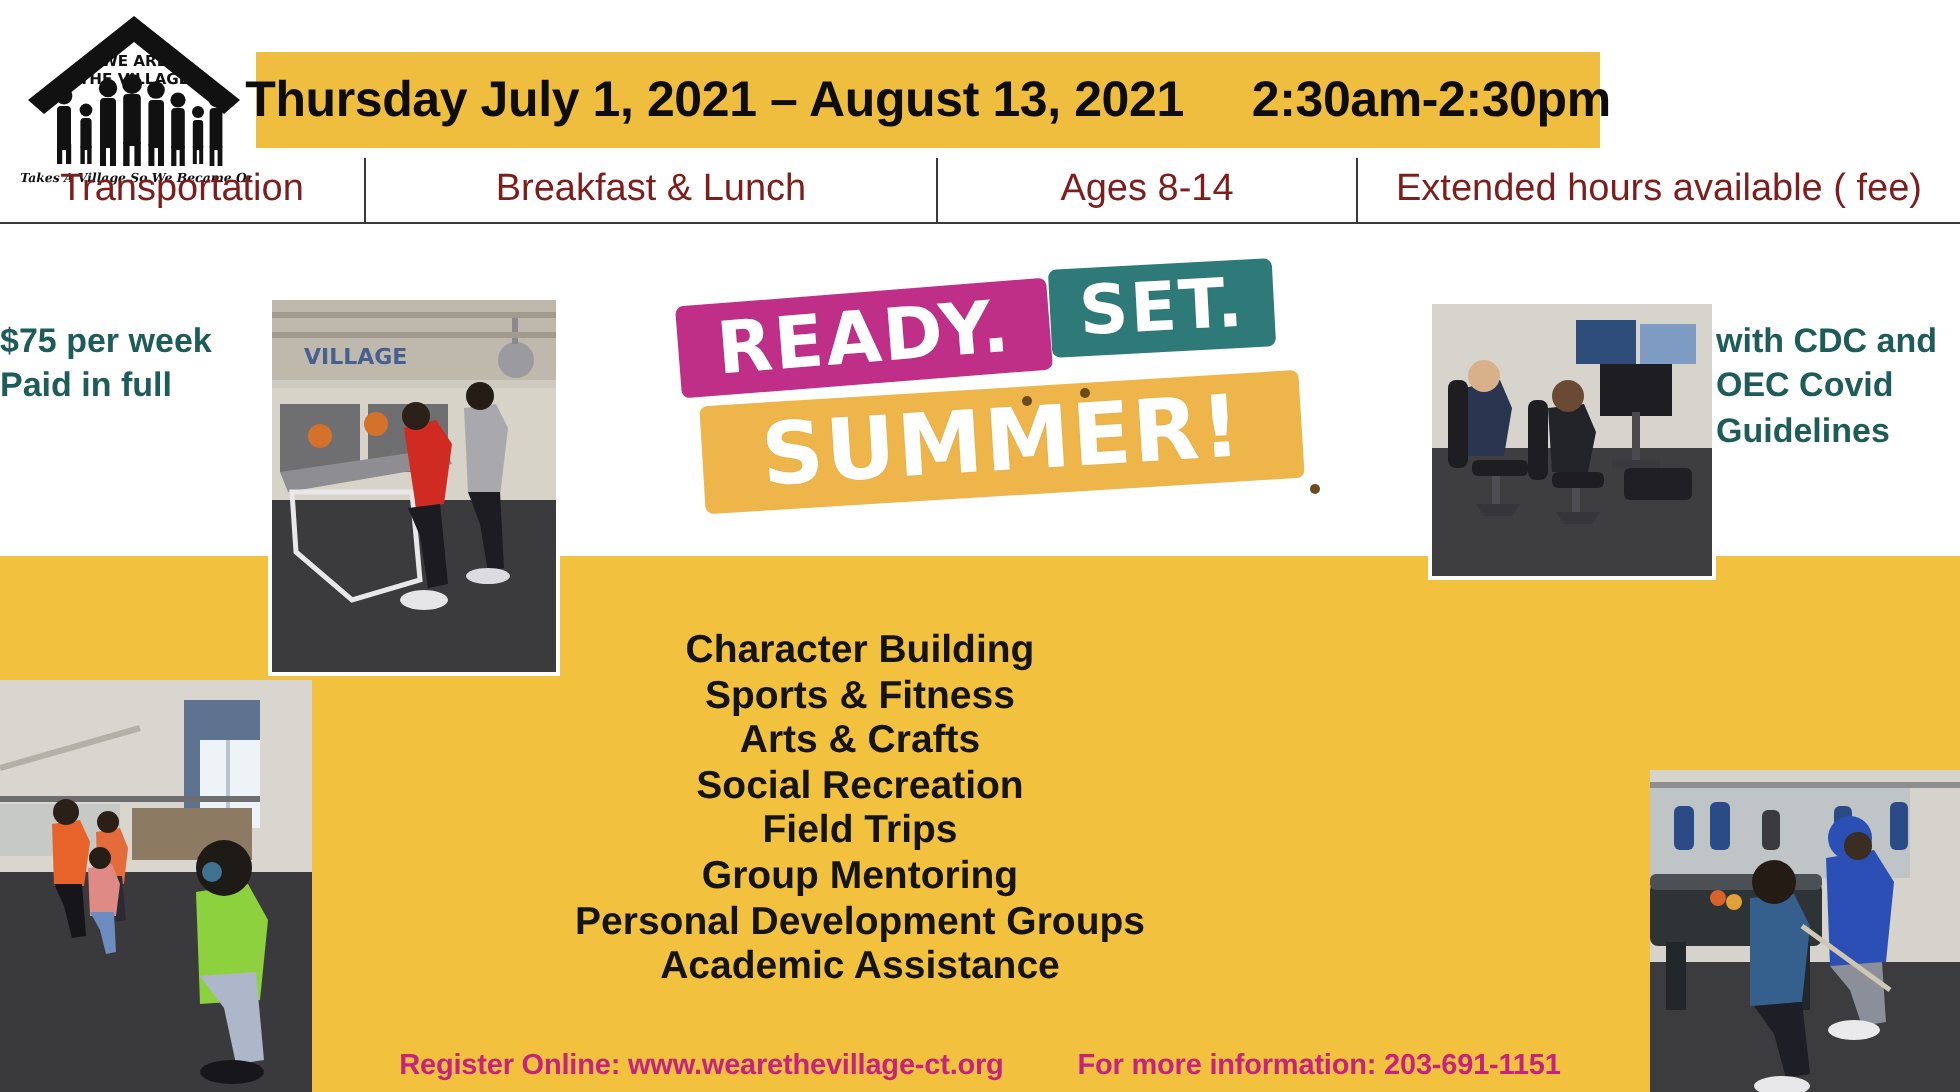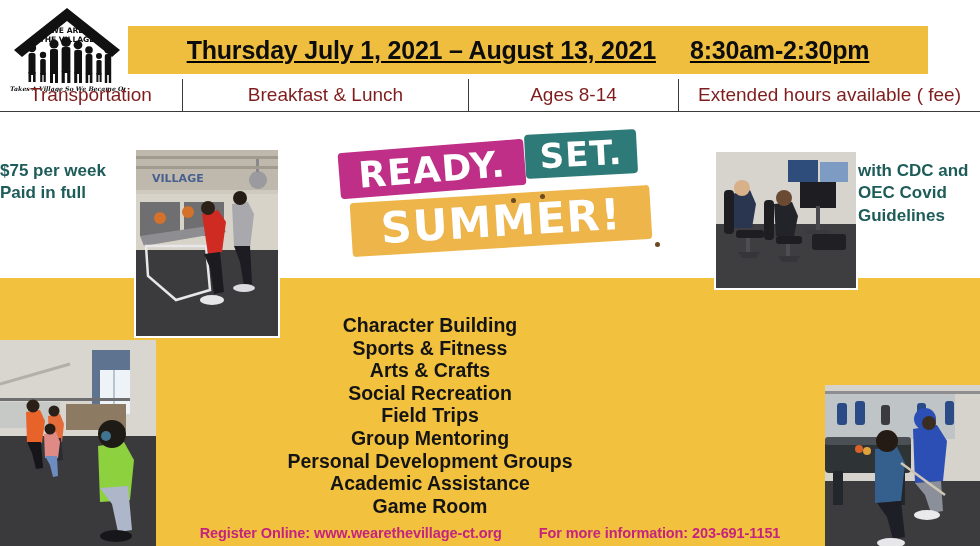--- a/index.html
+++ b/index.html
@@ -12,25 +12,24 @@
     overflow:hidden;
   }
 
   
   .logo{
     position:absolute;left:8px;top:2px;width:118px;height:92px;
   }
   .logo svg{display:block;width:118px;height:92px;}
 
   .date-banner{
-    position:absolute;left:128px;top:26px;width:800px;height:48px;
+    position:absolute;left:128px;top:26px;width:672px;height:48px;
     background:#efbe3e;
     display:flex;align-items:center;justify-content:center;
     box-sizing:border-box;
-    text-decoration:underline;
   }
   .date-banner .dt{
     font-size:25px;font-weight:bold;color:#0d0d0d;letter-spacing:-0.2px;
     white-space:nowrap;
   }
   .date-banner .tm{
     font-size:25px;font-weight:bold;color:#0d0d0d;letter-spacing:-0.2px;
     white-space:nowrap;margin-left:34px;
   }
 
@@ -187,21 +186,21 @@
           <rect x="100.8" y="71" width="2.4" height="10"></rect>
       </g>
       <text x="59" y="31" text-anchor="middle" font-family="DejaVu Sans, sans-serif" font-size="7.6" font-weight="bold" fill="#111111">WE ARE</text>
       <text x="59" y="40" text-anchor="middle" font-family="DejaVu Sans, sans-serif" font-size="7.6" font-weight="bold" fill="#111111">THE VILLAGE</text>
       <text x="59" y="89" text-anchor="middle" font-family="DejaVu Serif, serif" font-size="6.2" font-style="italic" font-weight="bold" fill="#111111">"It Takes A Village So We Became One"</text>
     </svg>
   </div>
 
   <div class="date-banner">
     <span class="dt">Thursday July 1, 2021 – August 13, 2021</span>
-    <span class="tm">8:30am-2:30pm</span>
+    <span class="tm">2:30am-2:30pm</span>
   </div>
 
   <div class="feature-row">
     <div class="feature-cell fc0">Transportation</div>
     <div class="feature-cell fc1">Breakfast &amp; Lunch</div>
     <div class="feature-cell fc2">Ages 8-14</div>
     <div class="feature-cell fc3">Extended hours available  ( fee)</div>
   </div>
 
   <div class="yellow-block"></div>
@@ -367,21 +366,20 @@
   <div class="activities">
     <ul>
       <li>Character Building</li>
       <li>Sports &amp; Fitness</li>
       <li>Arts &amp; Crafts</li>
       <li>Social Recreation</li>
       <li>Field Trips</li>
       <li>Group Mentoring</li>
       <li>Personal Development Groups</li>
       <li>Academic Assistance</li>
-      <li>Game Room</li>
     </ul>
   </div>
 
   <div class="register">
     <div class="reg-inner">
       <span>Register Online: www.wearethevillage-ct.org</span>
       <span class="reg-phone">For more information: 203-691-1151</span>
     </div>
   </div>
 

